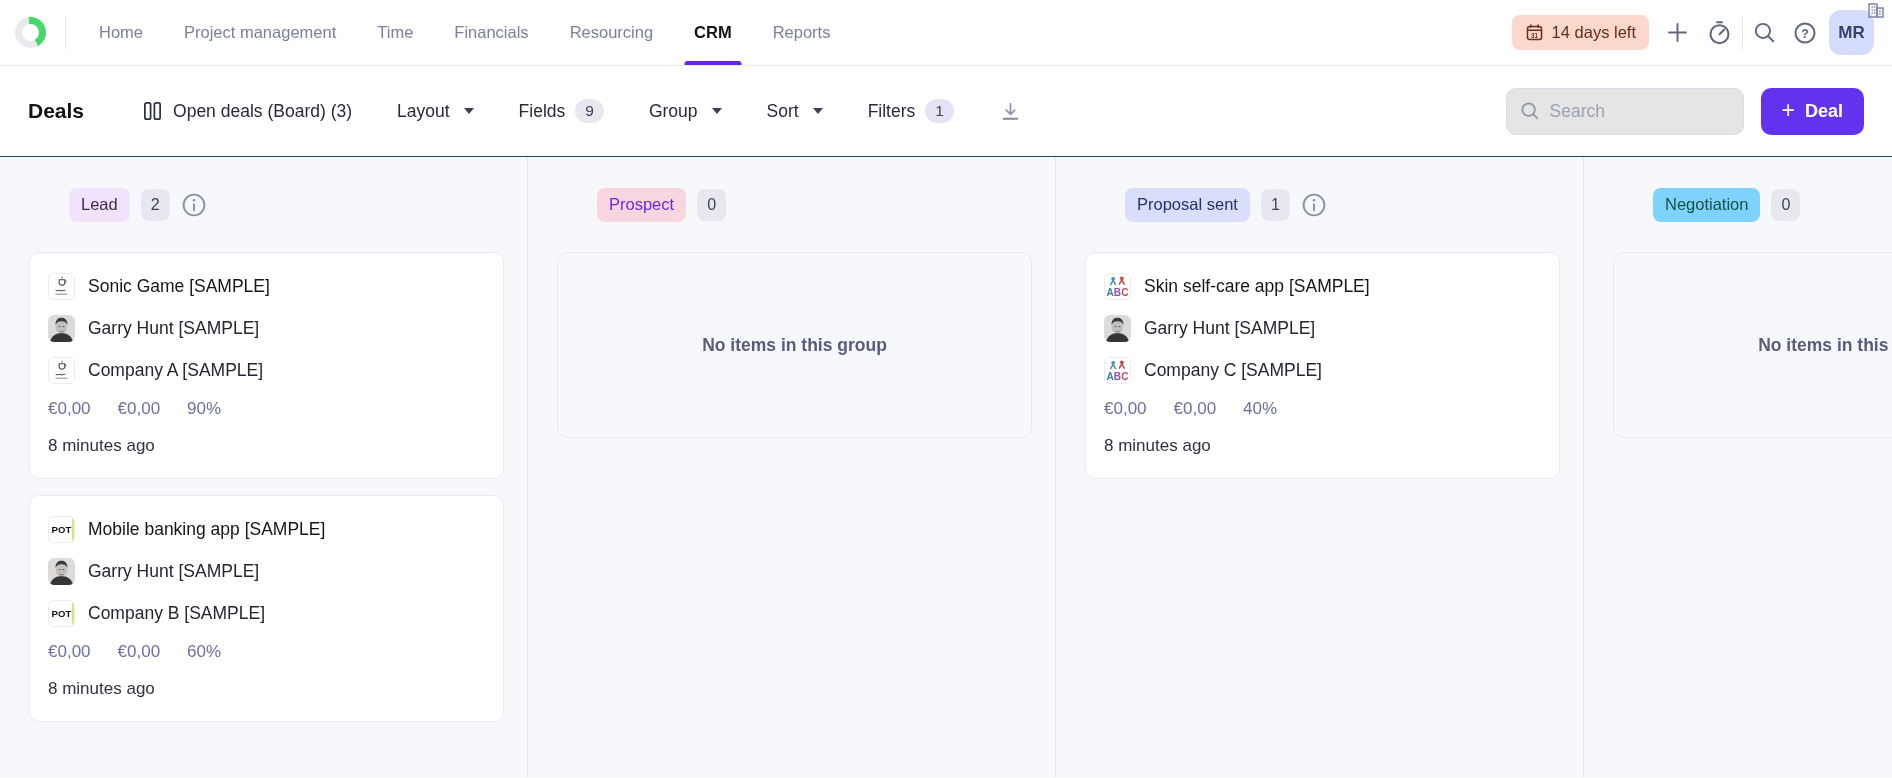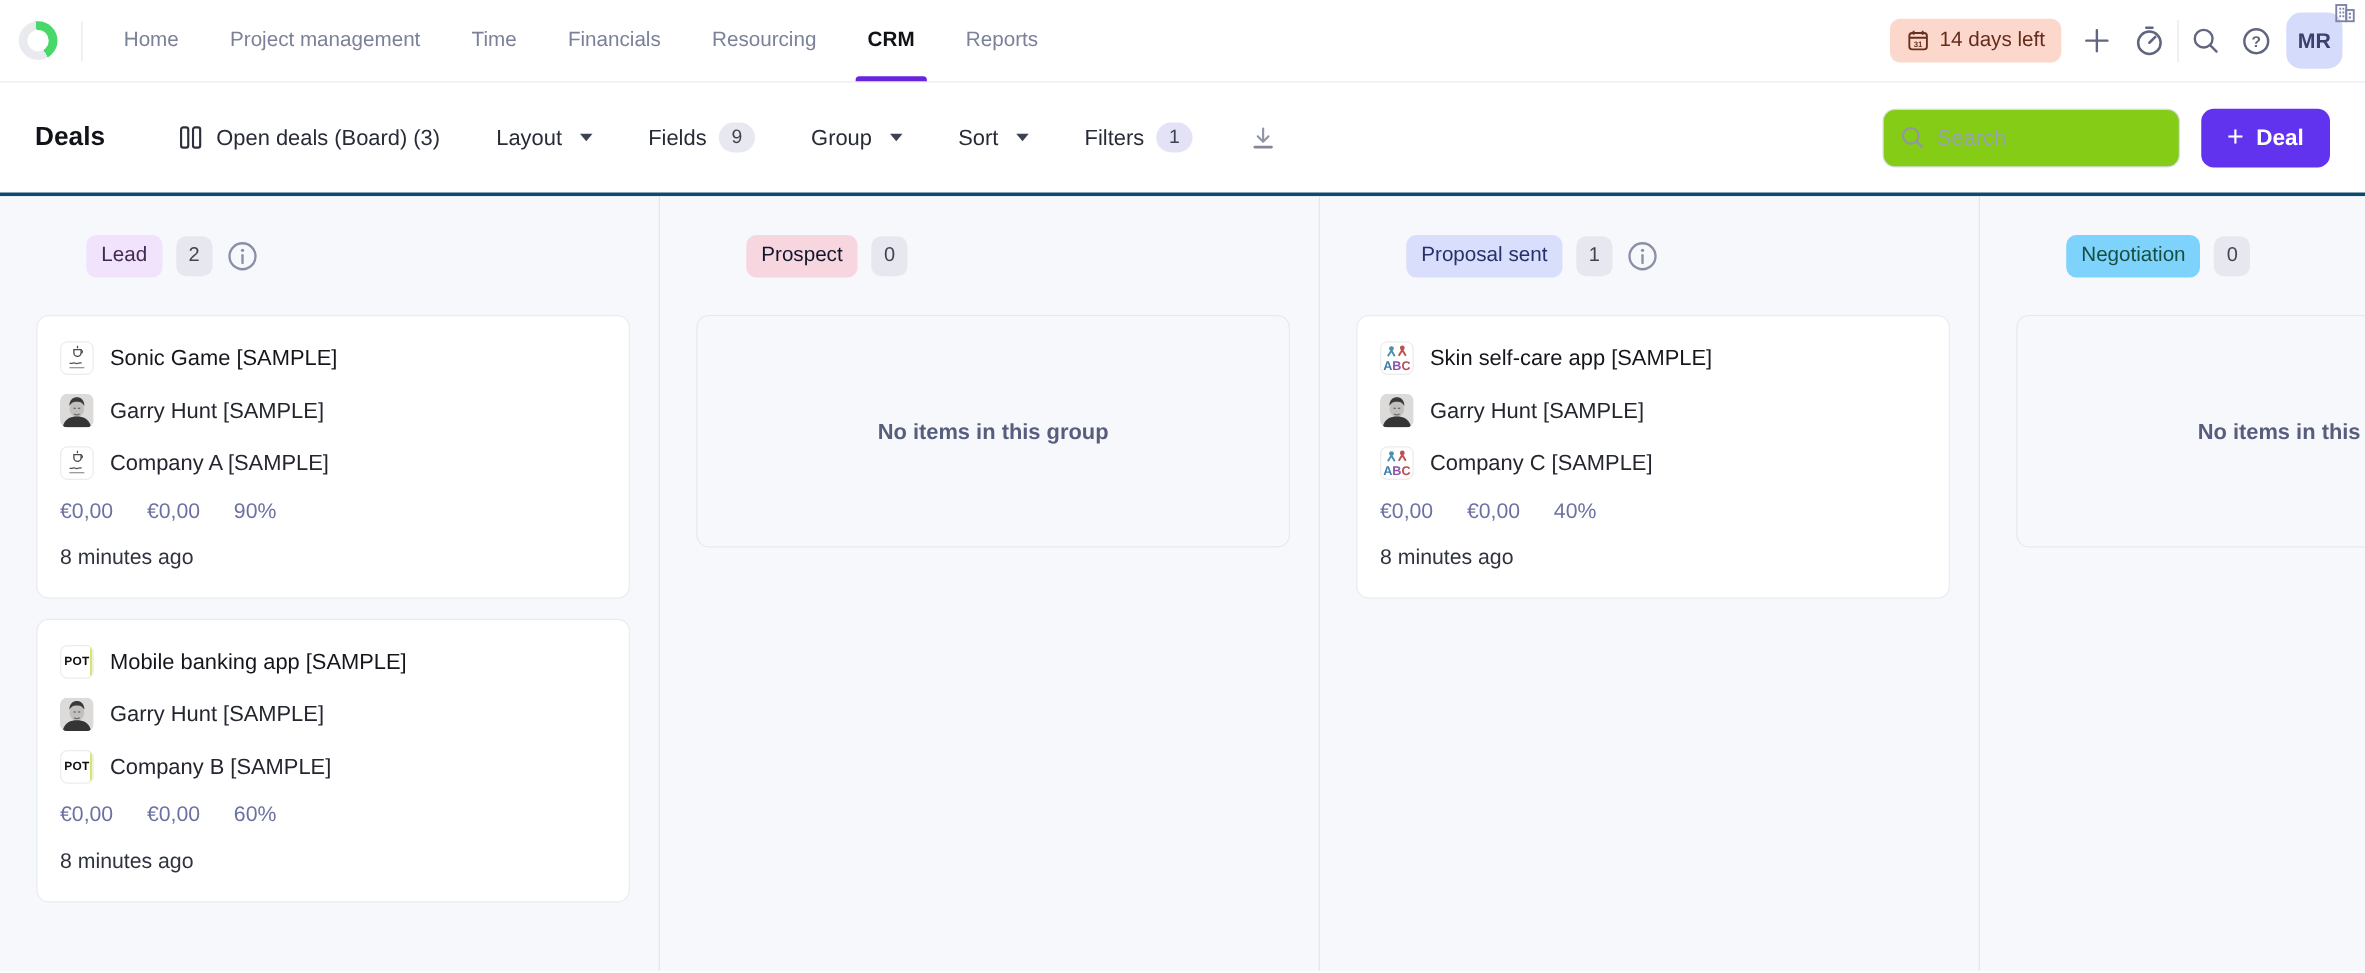--- a/index.html
+++ b/index.html
@@ -26,51 +26,51 @@
                  border-radius:8px; height:35px; padding:0 13px; font-size:16.5px; cursor:pointer; }
   .icon-btn { display:flex; align-items:center; justify-content:center; cursor:pointer; }
   .hdr-divider { width:1px; height:34px; background:#e5e7ee; margin:0 -6px; }
   .avatar-wrap { position:relative; width:45px; height:45px; margin-left:-4px; }
   .avatar { width:45px; height:45px; border-radius:12px; background:#d5dcfb; color:#3a3f6e;
             display:flex; align-items:center; justify-content:center;
             font-size:17px; font-weight:bold; cursor:pointer; }
   .org-icon { position:absolute; top:-11px; right:-13px; }
 
   
-  .toolbar { height:91px; background:#fff; border-bottom:3px solid #0c4a6e;
+  .toolbar { height:91px; background:#fff; border-bottom:1px solid #0c4a6e;
              display:flex; align-items:center; padding:0 28px;justify-content:center; }
   .page-title { font-size:21px; font-weight:bold; color:#111318; margin-right:58px; }
   .tb-item { display:flex; align-items:center; gap:10px; font-size:17.5px; color:#272b36;
              cursor:pointer; margin-right:45px; white-space:nowrap; }
   .caret { width:0; height:0; border-left:5px solid transparent; border-right:5px solid transparent;
            border-top:6px solid #3d4250; margin-left:4px; }
   .count-pill { background:#e8e9f0; color:#3e4350; border-radius:13px; padding:4px 10px;
                 font-size:15.5px; line-height:1; }
   .count-pill.lav { background:#e3e2f6; }
   .dl-btn { margin-right:0; }
   .search-box { margin-left:auto; display:flex; align-items:center; width:238px; height:47px;
-                border:1.5px solid #d8dbe4; border-radius:10px; background:#84cc16; padding:0 12px; gap:9px; }
+                border:1.5px solid #d8dbe4; border-radius:10px; background:#e5e5e5; padding:0 12px; gap:9px; }
   .search-box input { border:none; outline:none; width:100%; font-size:17.5px;
                       font-family:"Liberation Sans", sans-serif; color:#30343f; background:transparent; }
   .search-box input::placeholder { color:#9aa1b2; }
   .deal-btn { display:flex; align-items:center; justify-content:center; gap:10px; margin-left:17px;
               height:47px; padding:0 21px; background:#6233ee; color:#fff; border:none;
               border-radius:10px; font-size:18px; font-weight:bold; cursor:pointer;
               font-family:"Liberation Sans", sans-serif; }
   .deal-btn .plus-glyph { font-size:23px; font-weight:normal; line-height:0; margin-top:-2px; }
 
   
   .board { height:620px; background:#f7f8fb; display:flex; overflow:hidden; }
   .kcolumn { width:528px; flex:0 0 auto; border-right:1px solid #e3e6ed;
              padding:31px 24px 0 29px; }
   .kcolumn:last-child { border-right:none; }
   .col-header { display:flex; align-items:center; gap:11px; margin-bottom:30px; height:34px; }
   .stage-badge { border-radius:8px; padding:6px 12px; font-size:16.5px; line-height:1.3;margin-left:40px; }
   .badge-lead        { background:#f1e3fb; color:#432a55; }
-  .badge-prospect    { background:#f8d6e0; color:#0f172a; }
+  .badge-prospect    { background:#f8d6e0; color:#6d28d9; }
   .badge-proposal    { background:#d8defb; color:#25316b; }
   .badge-negotiation { background:#7dd3fc; color:#175043; }
   .col-count { background:#e7e8ef; color:#3f4453; border-radius:8px; padding:6px 10px;
                font-size:16px; line-height:1.3; }
 
   .deal-card { background:#fff; border:1px solid #e9ebf1; border-radius:10px;
                padding:20px 18px; margin-bottom:16px; width:475px; cursor:pointer; }
   .crow { display:flex; align-items:center; gap:13px; margin-bottom:15px; }
   .logo-box { width:27px; height:27px; border-radius:6px; background:#fff; flex:0 0 auto;
               border:1px solid #ececec; display:flex; align-items:center; justify-content:center;

